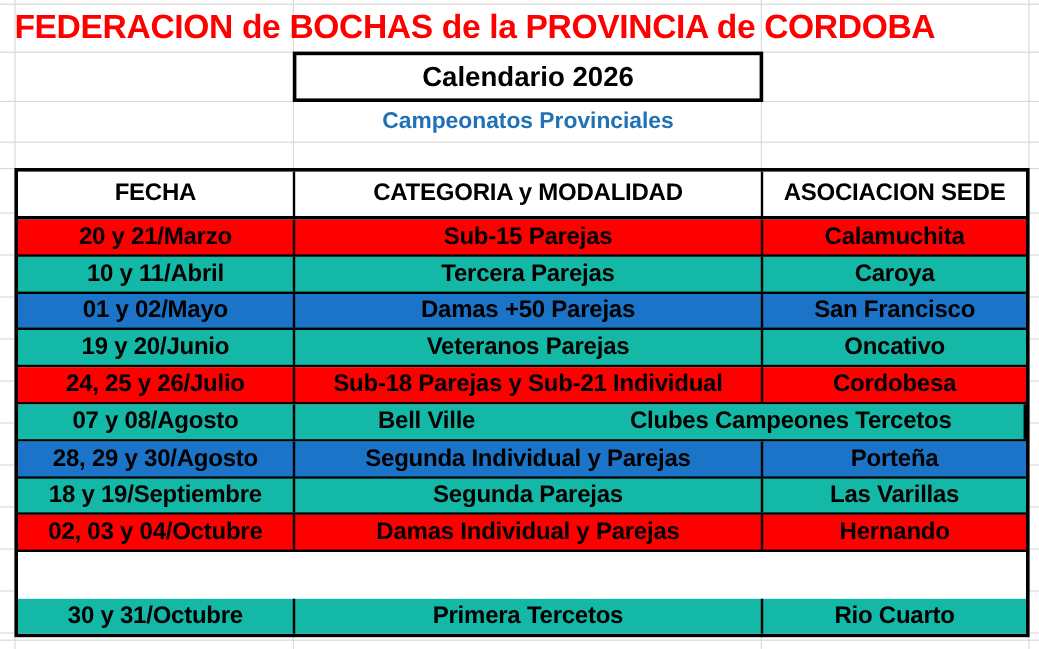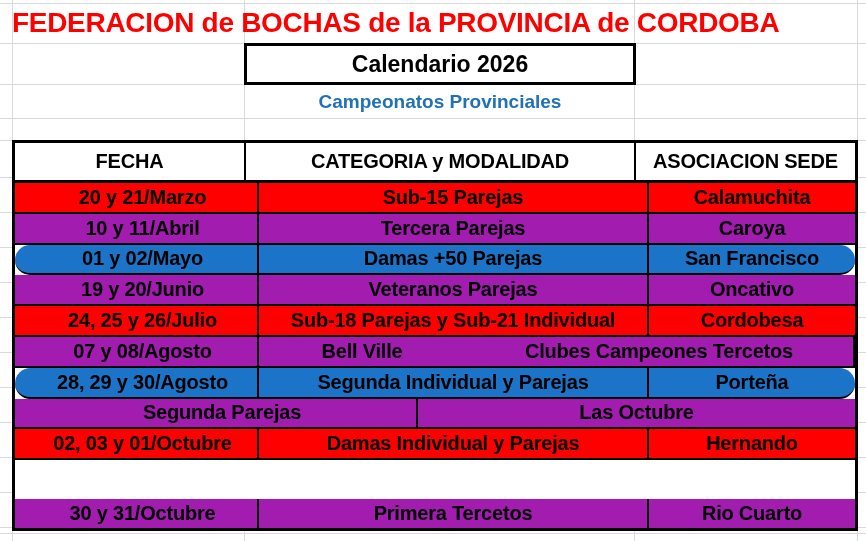--- a/index.html
+++ b/index.html
@@ -89,39 +89,39 @@
     flex: 1 1 0;
     min-height: 0;
     border-bottom: 2px solid #000;
   }
   .row:last-child, #tbody .row:last-child { border-bottom: none; margin-top: 39px; }
   .row.thead {
     flex: 0 0 37px;
     border-bottom: 3px solid #000;
   }
   #tbody { display: flex; flex-direction: column; flex: 1 1 auto; }
-  #tbody .row { flex: 1 1 0; padding-left: 13px; }
+  #tbody .row { flex: 1 1 0; }
   .cell {
     box-sizing: border-box;
     display: flex;
     align-items: center;
     justify-content: center;
     font-size: 20px;
     font-weight: bold;
     color: #000;
     letter-spacing: -0.2px;
     white-space: nowrap;
     overflow: hidden;
   }
   .c1 { width: 231px; border-right: 2px solid #000; }
   .c2 { width: 390px; border-right: 2px solid #000; }
   .c3 { flex: 1 1 auto; }
   .hl-red  { background: var(--row-red, #ff0000); }
-  .hl-blue { background: var(--row-blue, #1b74c8); border-radius: 16px; }
-  .hl-none { background: #a21caf; }
+  .hl-blue { background: var(--row-blue, #1b74c8); }
+  .hl-none { background: #14b8a6; }
 </style>
 </head>
 <body>
 
 <div class="sheet">
 
   <div id="gridlines">
       <div class="gl gl-v" style="left: 12px;"></div>
       <div class="gl gl-v" style="left: 244px;"></div>
       <div class="gl gl-v" style="left: 634px;"></div>
@@ -189,25 +189,26 @@
           <div class="cell c1">07 y 08/Agosto</div>
           <div class="cell c3">Bell Ville</div>
           <div class="cell c2">Clubes Campeones Tercetos</div>
         </div>
         <div class="row hl-blue">
           <div class="cell c1">28, 29 y 30/Agosto</div>
           <div class="cell c2">Segunda Individual y Parejas</div>
           <div class="cell c3">Porteña</div>
         </div>
         <div class="row hl-none">
+          <div class="cell c1">18 y 19/Septiembre</div>
           <div class="cell c2">Segunda Parejas</div>
-          <div class="cell c3">Las Octubre</div>
+          <div class="cell c3">Las Varillas</div>
         </div>
         <div class="row hl-red">
-          <div class="cell c1">02, 03 y 01/Octubre</div>
+          <div class="cell c1">02, 03 y 04/Octubre</div>
           <div class="cell c2">Damas Individual y Parejas</div>
           <div class="cell c3">Hernando</div>
         </div>
         <div class="row hl-none">
           <div class="cell c1">30 y 31/Octubre</div>
           <div class="cell c2">Primera Tercetos</div>
           <div class="cell c3">Rio Cuarto</div>
         </div>
       </div>
   </div>

